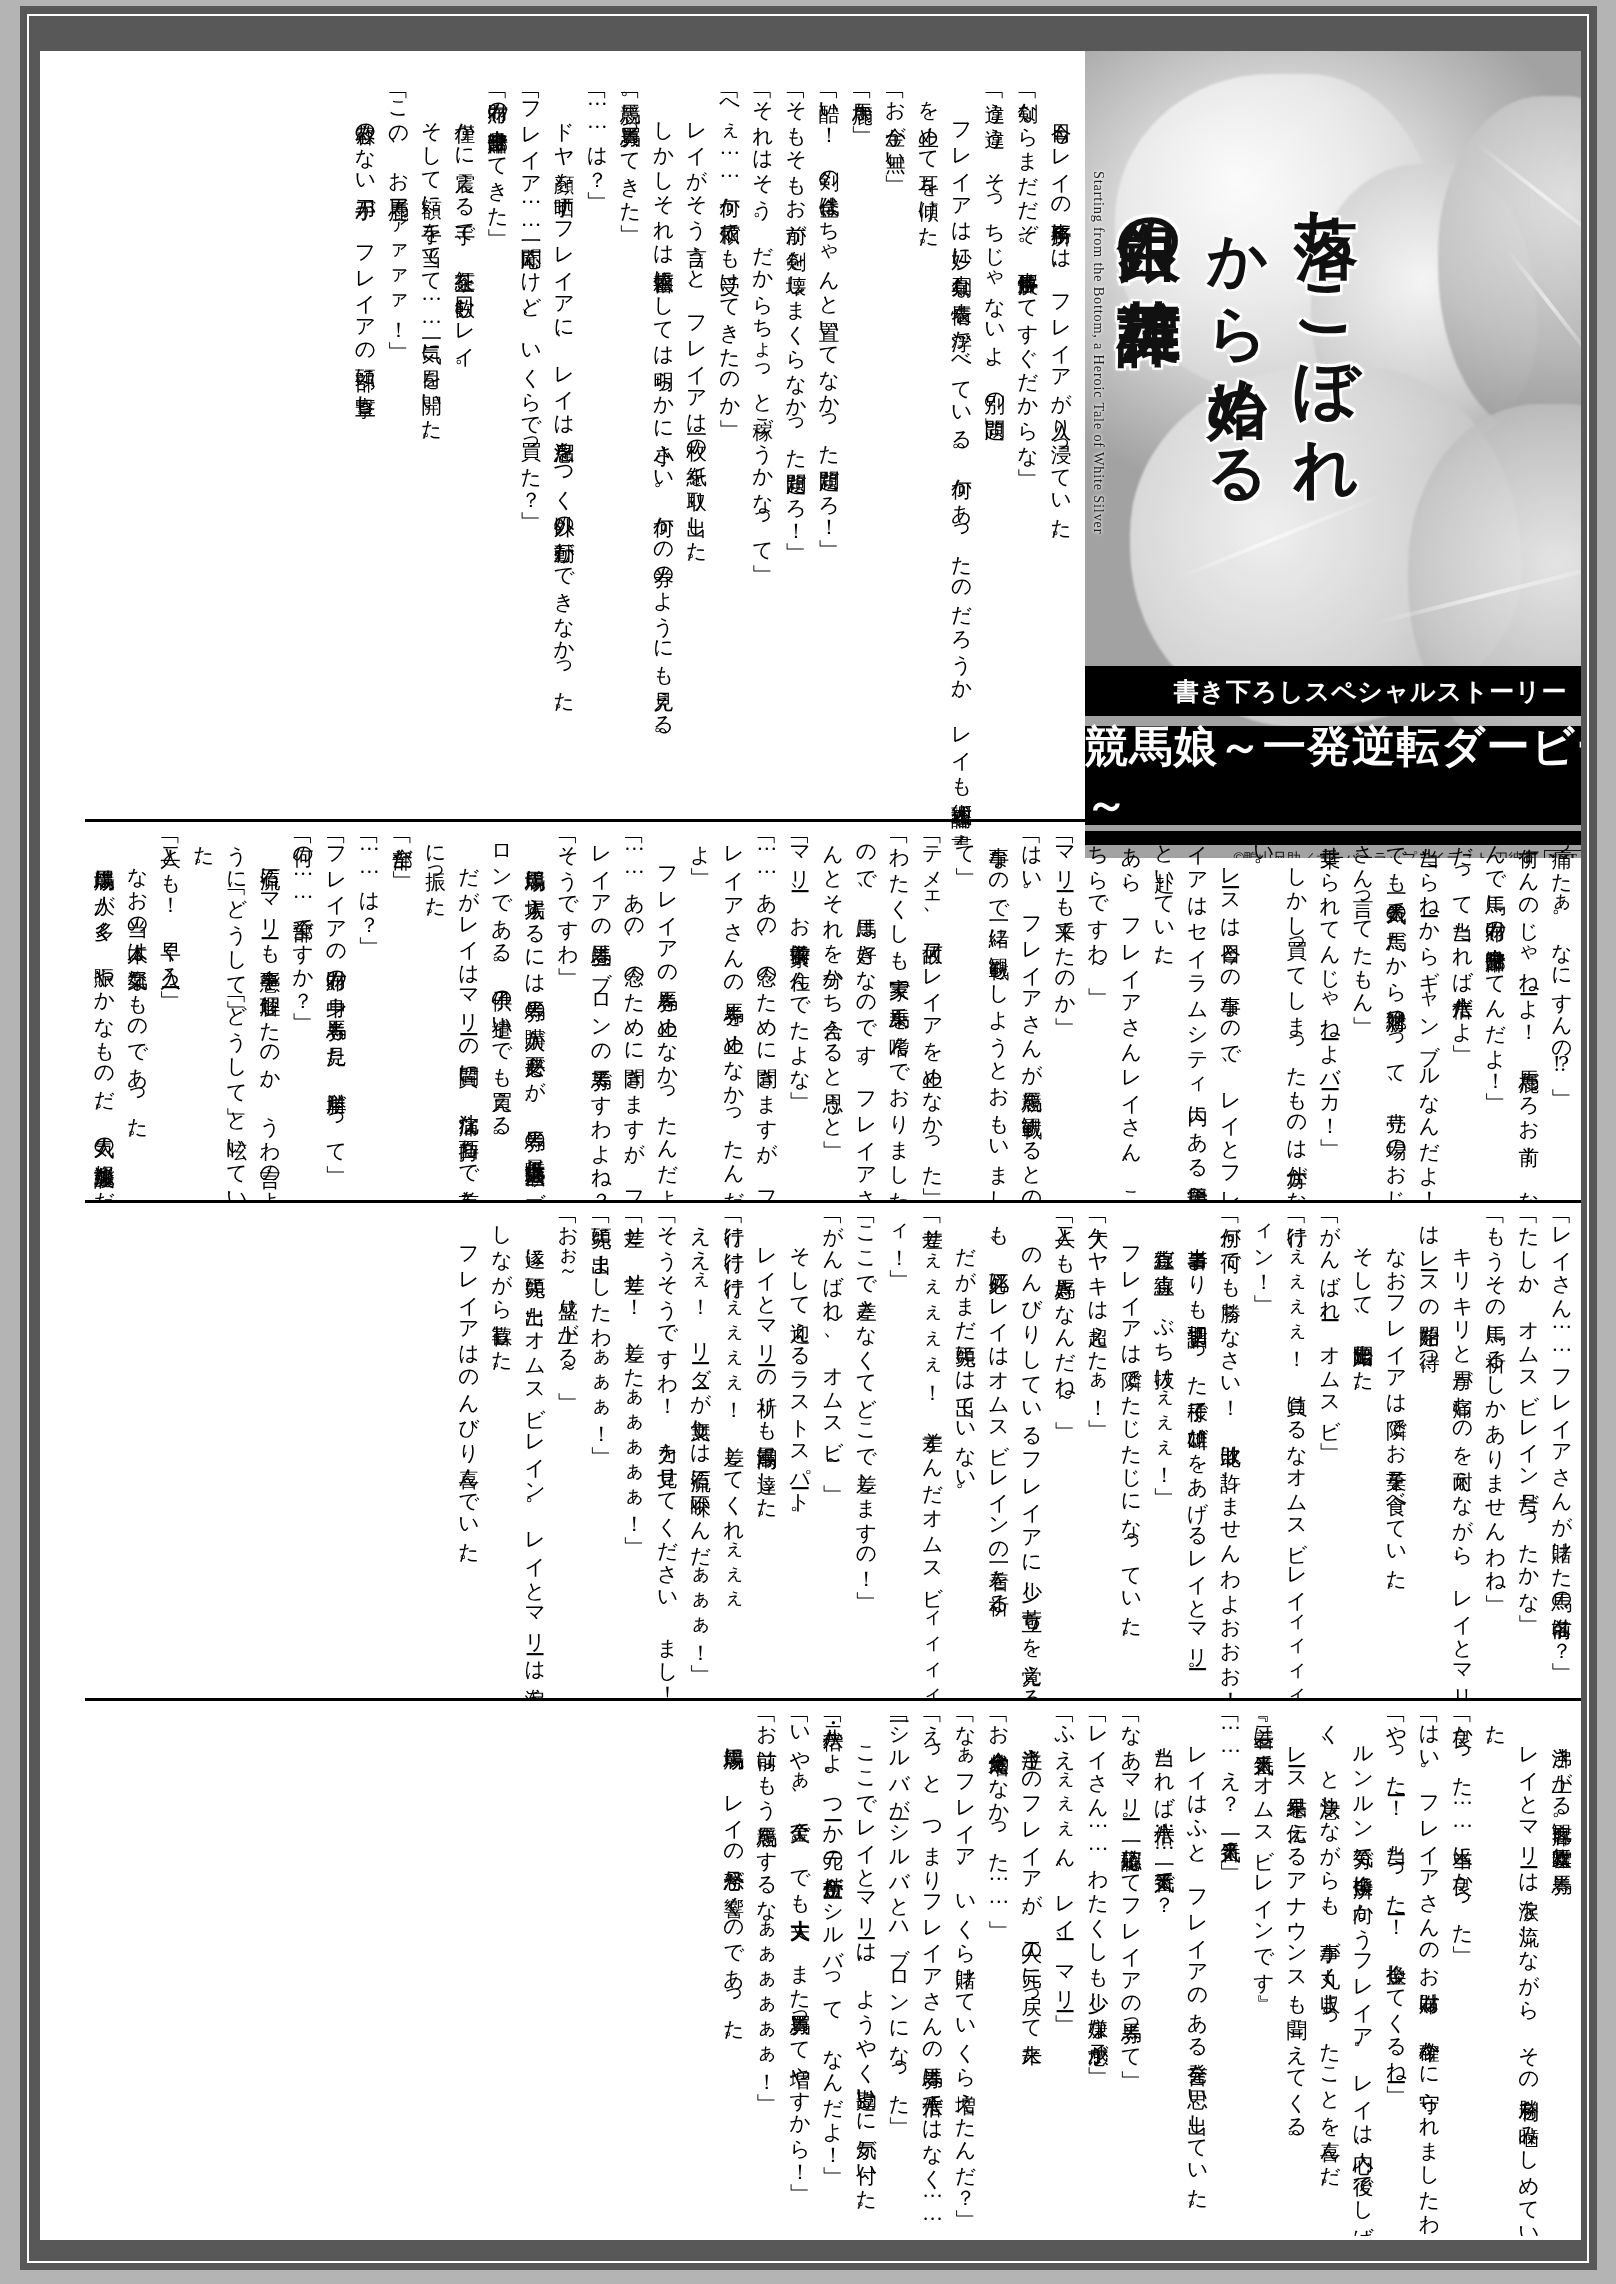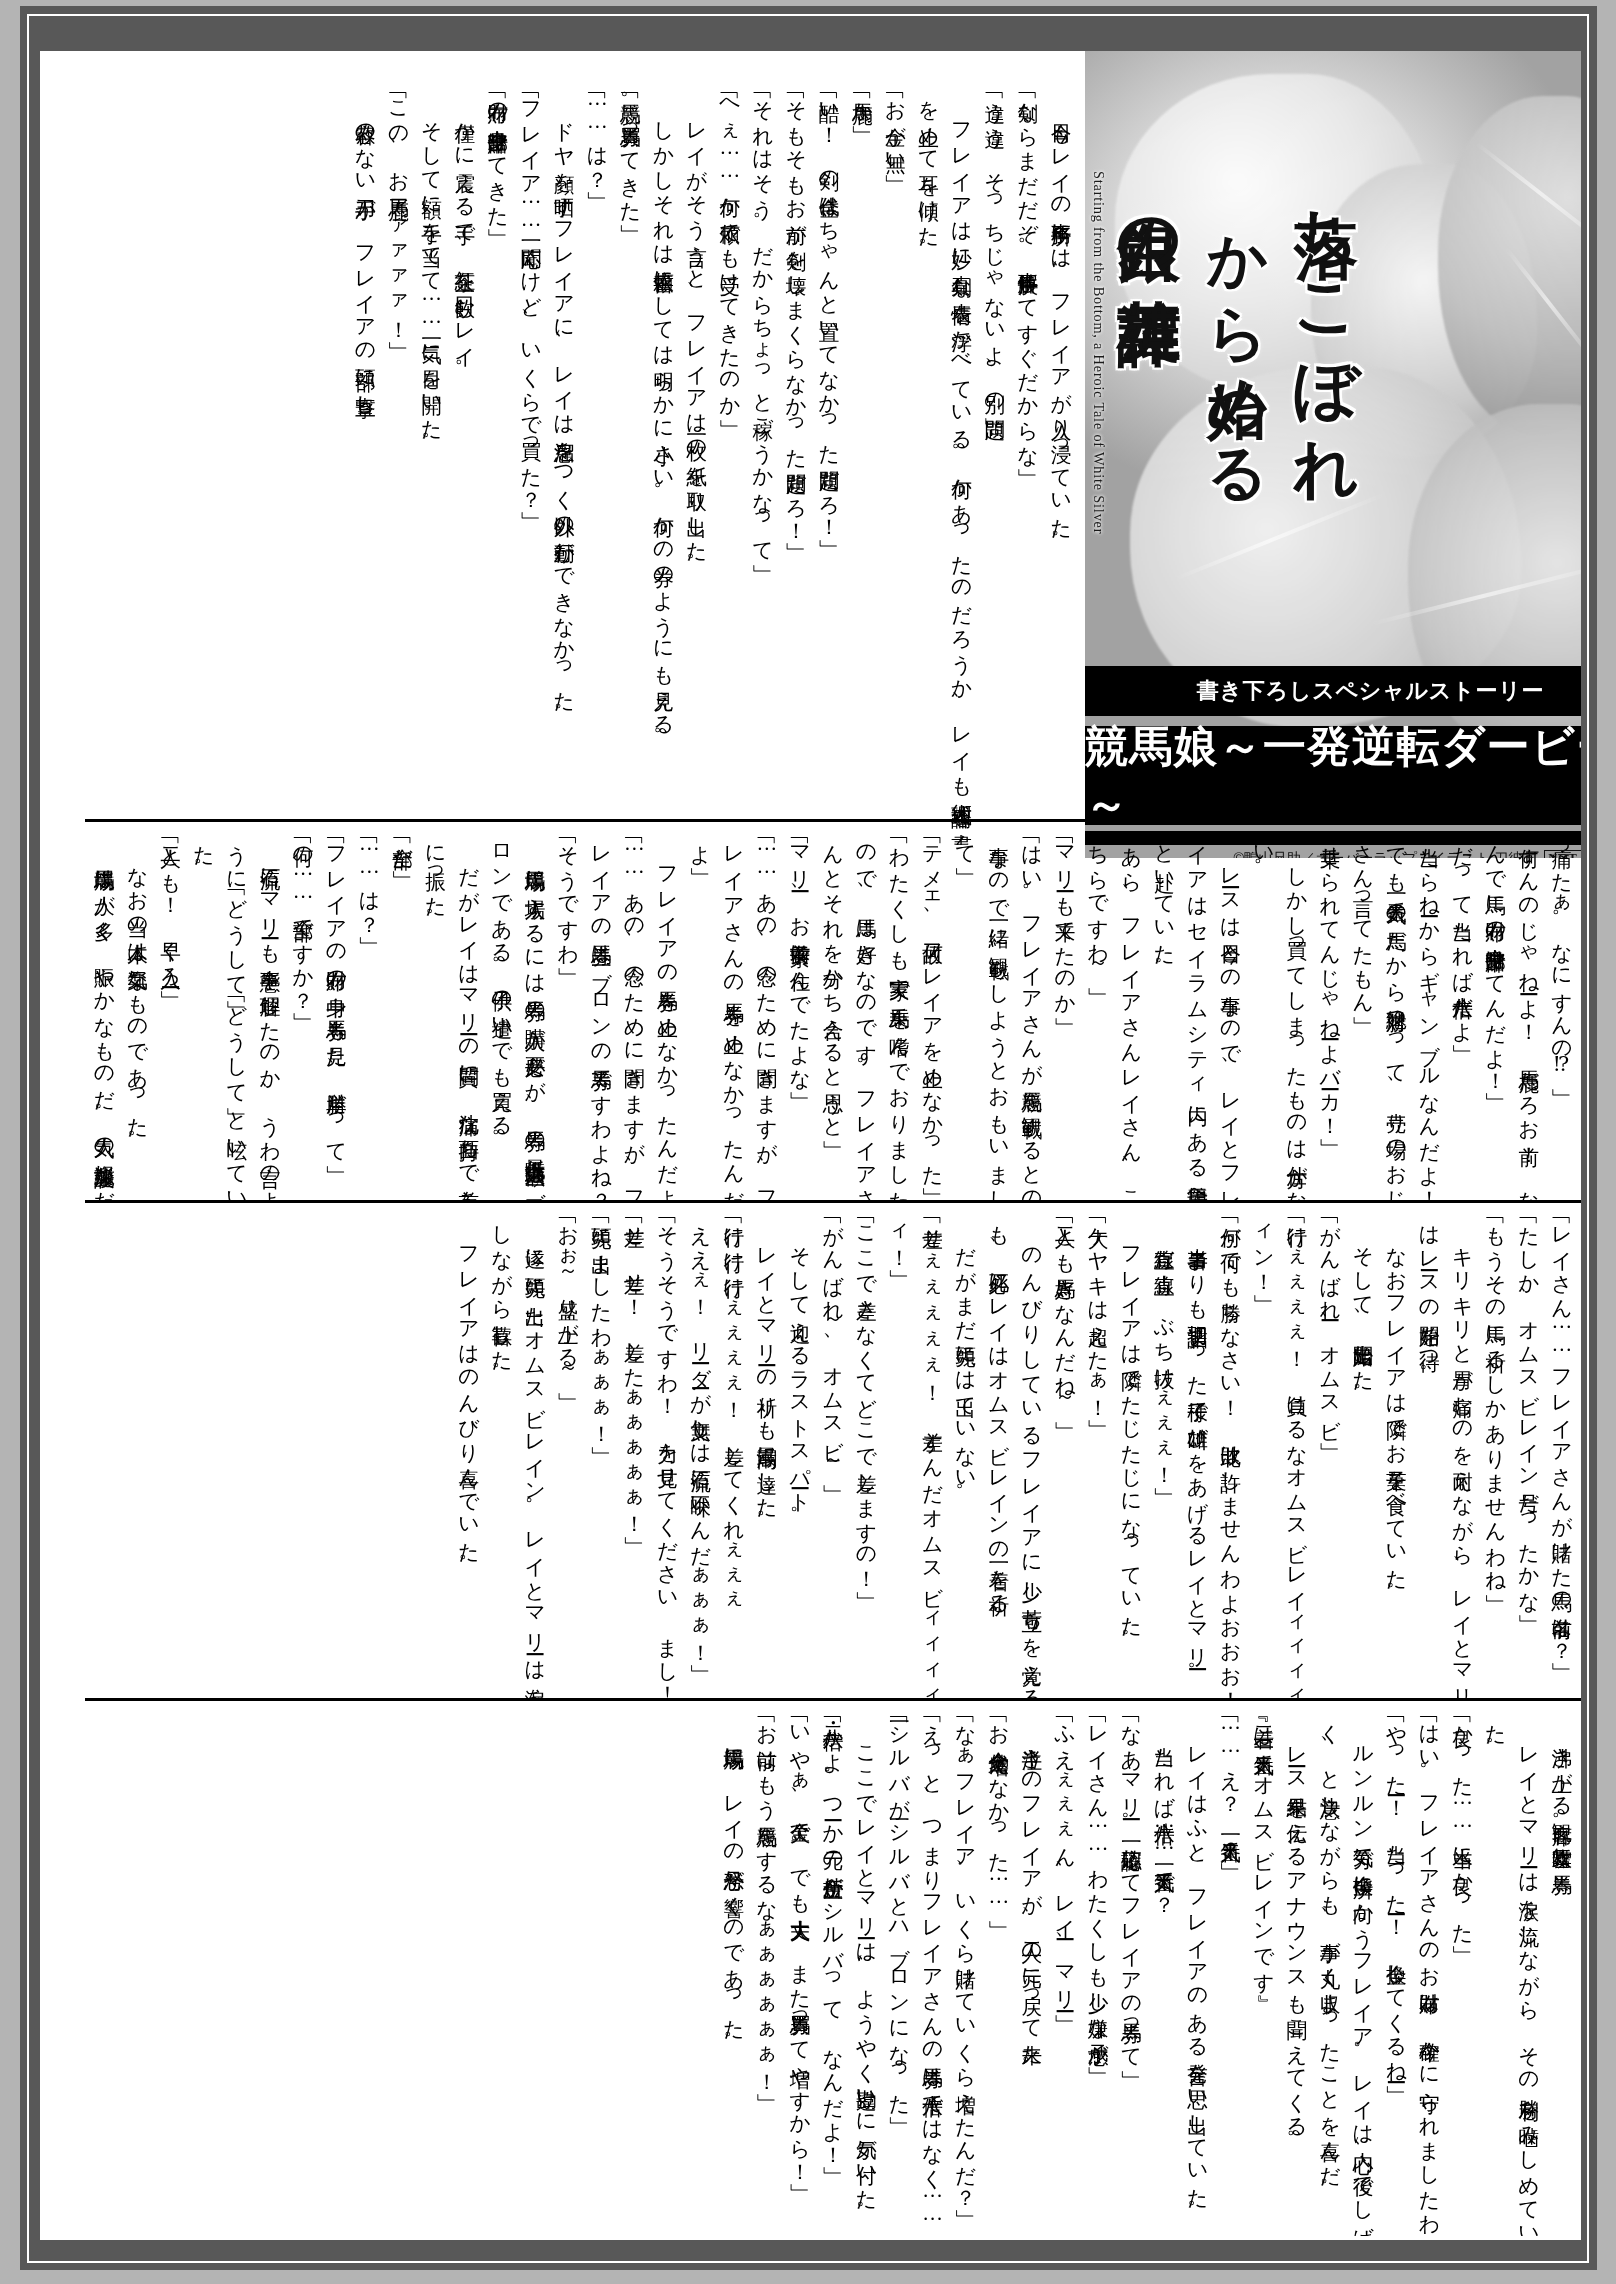--- a/index.html
+++ b/index.html
@@ -125,21 +125,21 @@
     justify-content: center;
     z-index: 7;
   }
   .band-sub   { top: 615px; width: 571px; height: 50px; }
   .band-main  { top: 675px; width: 571px; height: 99px; }
   .band-rule  { top: 780px; width: 571px; height: 13.5px; background:#000; }
 
   .band-sub-text {
     font-family: "Liberation Sans", "DejaVu Sans", sans-serif;
     font-weight: 700;
-    font-size: 22px;
+    font-size: 25px;
     letter-spacing: 0.8px;
     color: #fff;
   }
   .band-main-text {
     font-family: "Liberation Serif", "DejaVu Serif", serif;
     font-weight: 700;
     font-size: 43px;
     letter-spacing: 1.5px;
     color: #fff;
   }

